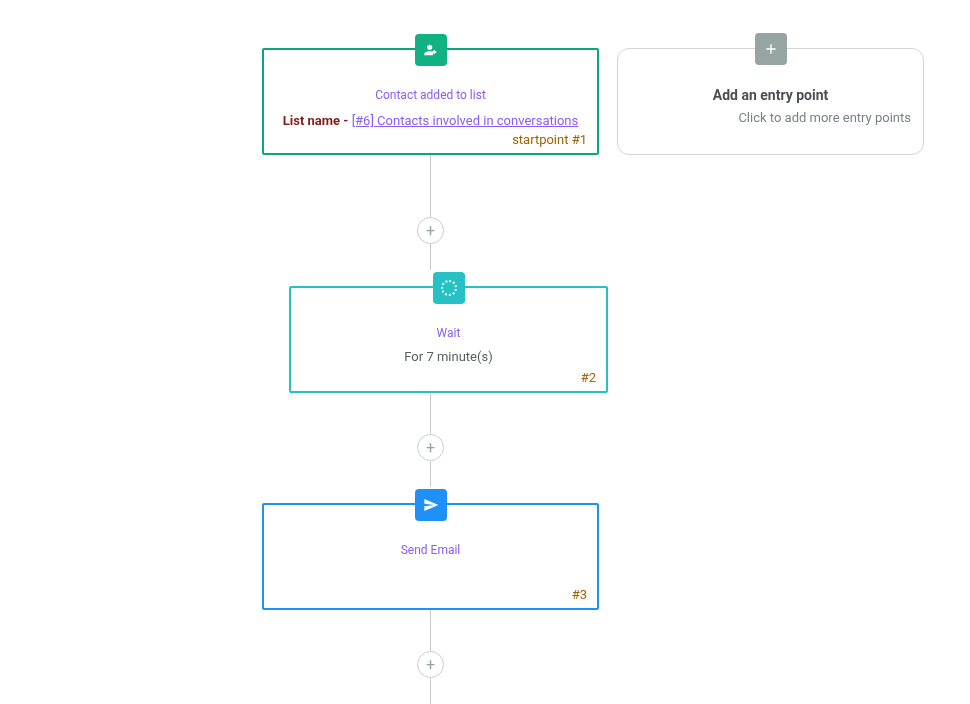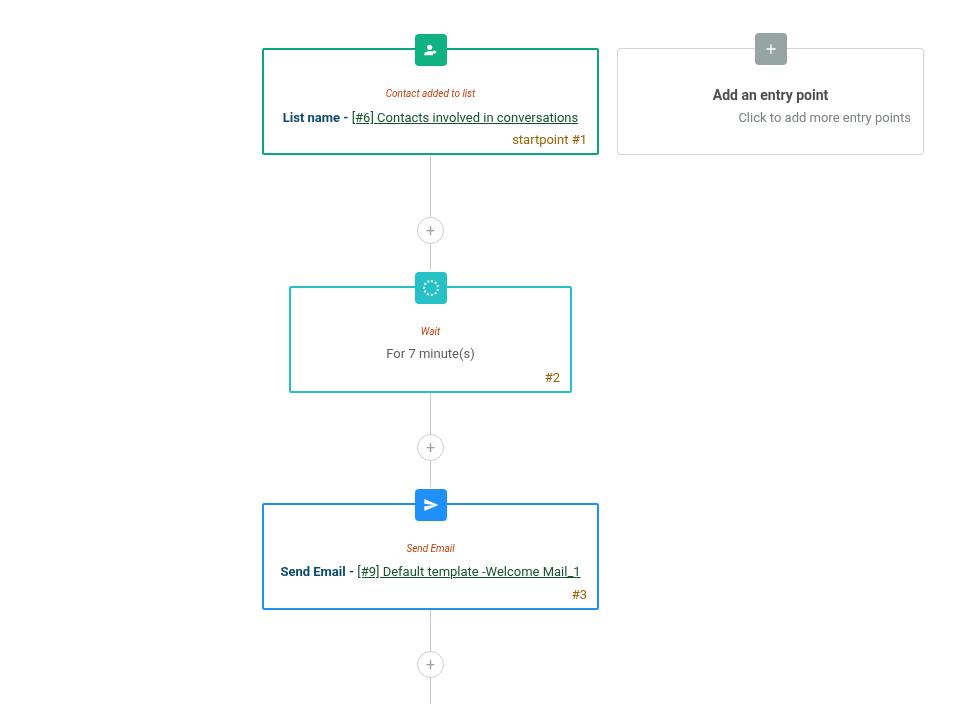--- a/index.html
+++ b/index.html
@@ -36,33 +36,32 @@
     border-radius: 4px;
     display: flex;
     align-items: center;
     justify-content: center;
     color: #fff;
     z-index: 2;
   }
 
   .node-title {
     text-align: center;
-    font-size: 10px;
-    color: #c2410c;
-    font-style: italic;
+    font-size: 12px;
+    color: #8b5cf6;
   }
 
   .node-desc {
     text-align: center;
     font-size: 13px;
     color: #5a5e61;
   }
 
-  .node-desc .bold { font-weight: 700; color: #0c4a6e; }
-  .node-desc .link { text-decoration: underline; color: #14532d; text-align: center; }
+  .node-desc .bold { font-weight: 700; color: #7f1d1d; }
+  .node-desc .link { text-decoration: underline; color: #8b5cf6; text-align: center; }
 
   .node-tag {
     position: absolute;
     bottom: 6px;
     right: 10px;
     font-size: 13px;
     color: #a16207;
   }
 
   
@@ -74,41 +73,41 @@
     padding: 38px 12px 10px;
   }
   .n-entry .node-badge { background: #10b183; }
   .n-entry .node-title { margin-bottom: 11px; }
 
   
   .n-add {
     left: 617px; top: 48px;
     width: 307px; height: 107px;
     border: 1px solid #d1d5d8;
-    border-radius: 3px;
+    border-radius: 12px;
     padding: 38px 12px 10px;
   }
   .n-add .node-badge { background: #96a4a4; }
   .n-add .add-title {
     text-align: center;
     font-weight: 700;
     font-size: 14px;
     color: #4b4f52;
     margin-bottom: 7px;
   }
   .n-add .add-sub {
     text-align: right;
     font-size: 13px;
     color: #7b8083;
   }
 
   
   .n-wait {
     left: 289px; top: 286px;
-    width: 283px; height: 107px;
+    width: 319px; height: 107px;
     border: 2px solid #25c1c4;
     border-radius: 2px;
     padding: 38px 20px 10px;
   }
   .n-wait .node-badge { background: #25c1c4; }
   .n-wait .node-title { margin-bottom: 9px; }
 
   
   .n-send {
     left: 262px; top: 503px;
@@ -200,23 +199,20 @@
   </div>
   <div class="vline" style="top:461px; height:26px;"></div>
 
   <div class="node n-send">
     <div class="node-badge">
       <svg class="icon-svg" viewBox="0 0 24 24">
           <path d="M2 21l21-9L2 3v7l15 2-15 2v7z"></path>
         </svg>
     </div>
     <div class="node-title">Send Email</div>
-    <div class="node-desc">
-      <span class="bold">Send Email - </span><span class="link">[#9] Default template -Welcome Mail_1</span>
-    </div>
     <div class="node-tag">#3</div>
   </div>
 
   <div class="vline" style="top:610px; height:41px;"></div>
   <div class="add-btn" style="top:651px;">
     <span>+</span>
   </div>
   <div class="vline" style="top:678px; height:26px;"></div>
 
 </div>

